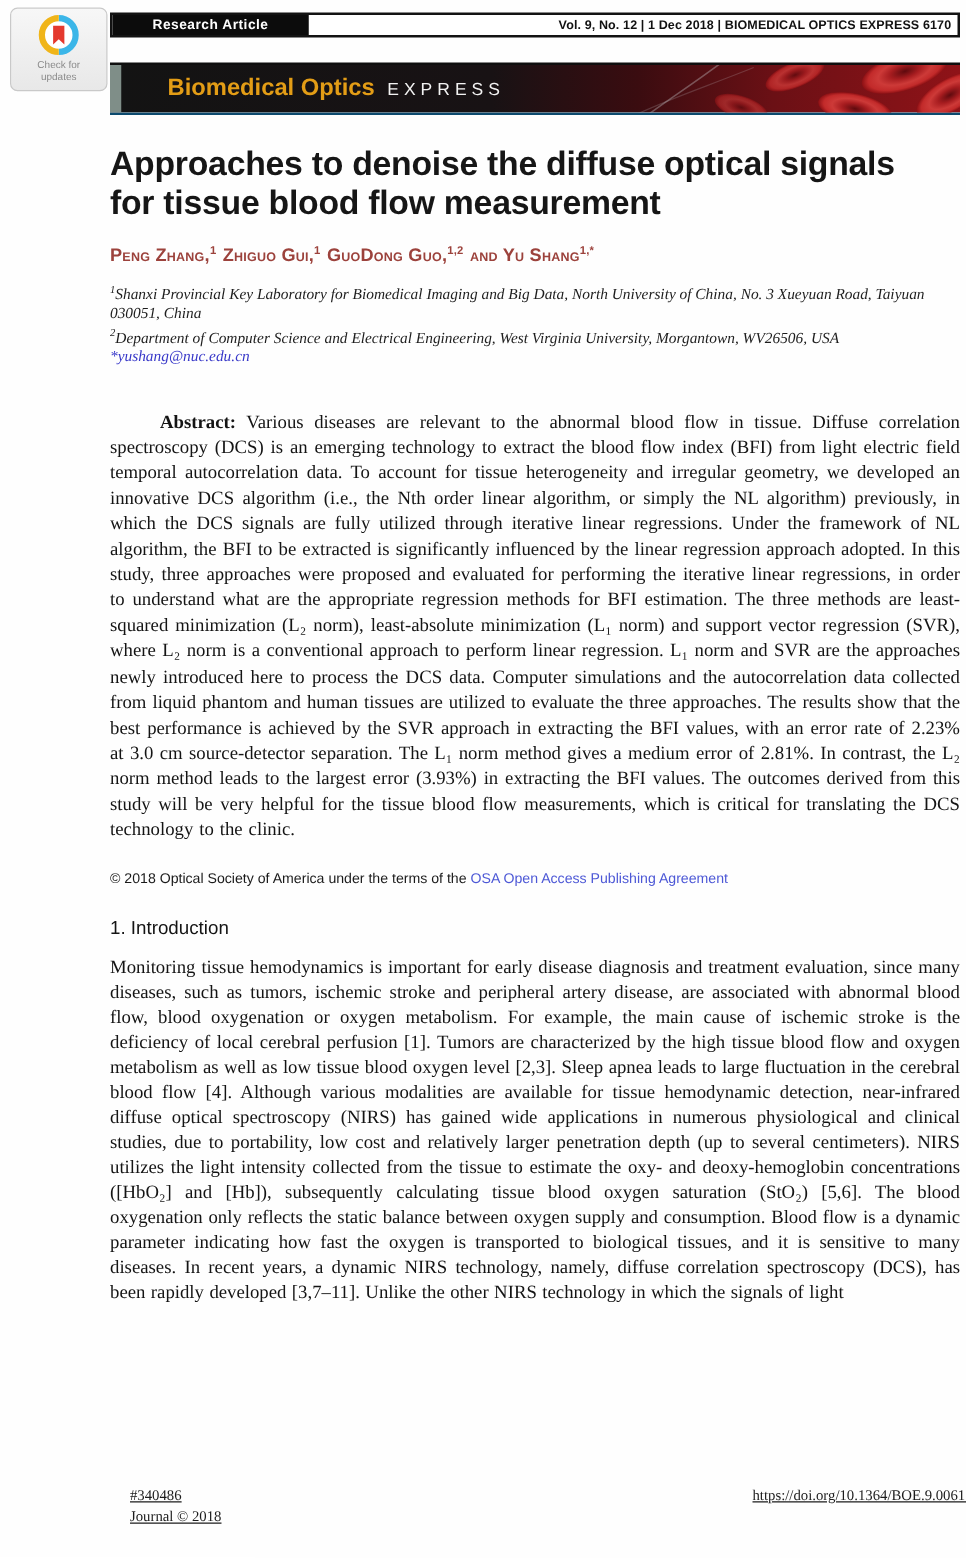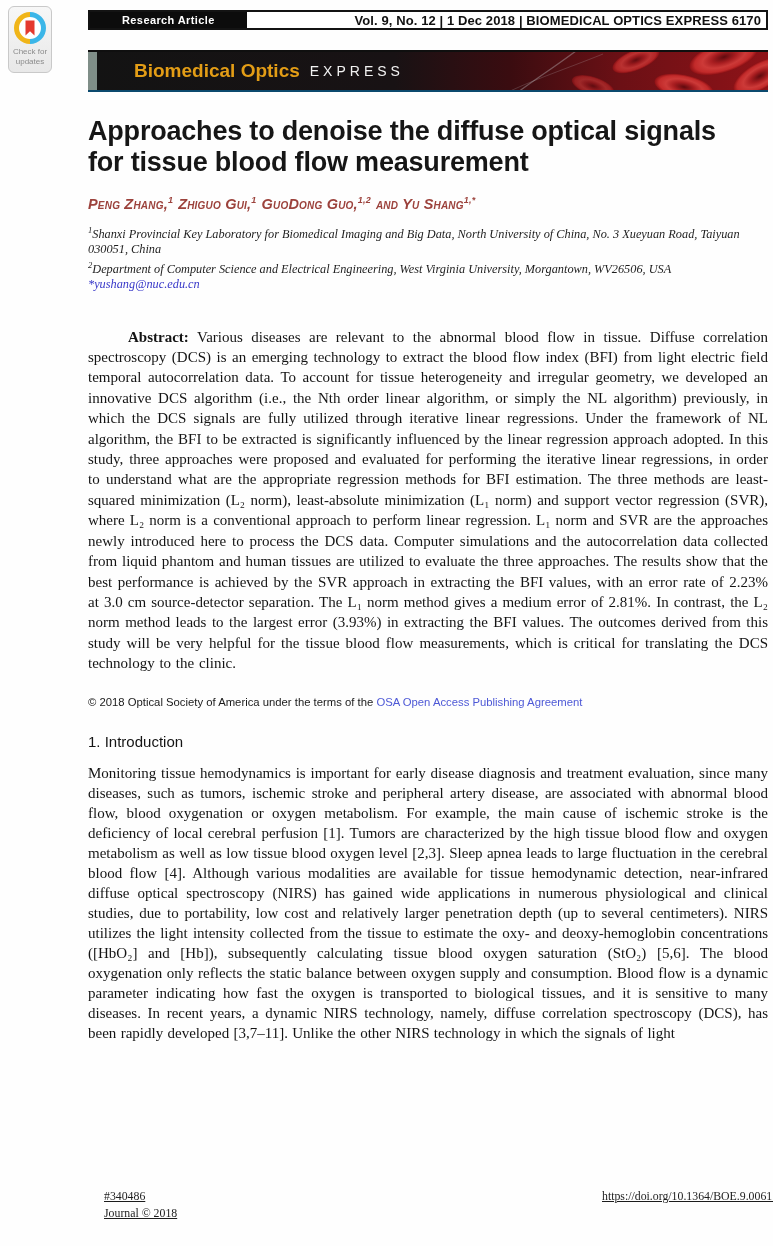--- a/index.html
+++ b/index.html
@@ -1,47 +1,47 @@
 <!DOCTYPE html>
 <html><head>
 <meta charset="utf-8">
 <style>
   html, body { margin:0; padding:0; background:#ffffff; overflow:hidden; }
   body { width:773px; height:1246px; font-family:"Liberation Serif", "DejaVu Serif", serif; color:#141414; }
   .page { position:relative; width:773px; height:1246px; background:#fefefe; overflow:hidden; }
 
   
-  .crossmark { position:absolute; left:8px; top:6px; width:44px; height:67px;
+  .crossmark { position:absolute; left:8px; top:6px; width:78px; height:67px;
     background:linear-gradient(#f7f7f7,#e8e8e8); border:1px solid #c9c9c9; border-radius:6px;
     display:flex; flex-direction:column; align-items:center; padding-top:3px; box-sizing:border-box; cursor:pointer; }
   .cm-text { font-family:"Liberation Sans", sans-serif; font-size:8px; color:#8b8b8b;
     text-align:center; line-height:9.5px; margin-top:1px; display:flex; flex-direction:column; }
 
   
   .header-right { position:absolute; left:88px; top:10px; width:680px; }
   .top-strip { height:20px; background:#ffffff; border:2px solid #131313;
     display:flex; justify-content:space-between; align-items:stretch; box-sizing:border-box; }
   .ra-box { background:#0c0c0c; color:#ffffff; font-family:"Liberation Sans", sans-serif;
     font-weight:bold; font-size:11px; display:flex; align-items:center; padding:0 32px; letter-spacing:0.4px; white-space:nowrap; }
-  .issue-info { font-family:"Liberation Sans", sans-serif; font-size:13px; font-weight:700; color:#111;
+  .issue-info { font-family:"Liberation Sans", sans-serif; font-size:10px; font-weight:700; color:#111;
     display:flex; align-items:center; padding-right:5px; letter-spacing:0.1px; white-space:nowrap; }
   .banner { margin-top:20px; height:38px; position:relative;
     border-top:2px solid #0f0f0f; border-bottom:2px solid #0c4a6e; }
   .banner-art { position:absolute; left:0; top:0; width:100%; height:100%; display:block; }
   .banner-text { position:absolute; left:46px; top:0; height:100%; display:flex; align-items:center; }
   .journal-name { font-family:"Liberation Sans", sans-serif; font-weight:bold; font-size:19px; color:#e39d16; }
   .journal-suffix { font-family:"Liberation Sans", sans-serif; font-weight:normal; font-size:14px;
     color:#f2f2f2; letter-spacing:4px; margin-left:10px; }
 
   
   .content { position:absolute; left:88px; top:70px; width:680px; }
   .title { font-family:"Liberation Sans", sans-serif; font-weight:bold; font-size:27px; line-height:31px;
     color:#161616; margin:46px 0 0 0; max-width:655px; letter-spacing:-0.2px; }
   .authors { margin:17px 0 0 0; font-family:"Liberation Sans", sans-serif; font-weight:bold;
-    font-size:14.5px; color:#9c423c; font-variant:small-caps; letter-spacing:0.2px;font-style:italic; }
+    font-size:14.5px; color:#9c423c; font-variant:small-caps; letter-spacing:0.2px; }
   .authors sup { font-size:9px; font-variant:normal; margin-right:5px; }
   .affils { margin-top:11px; font-style:italic; font-size:12.3px; line-height:15.4px; color:#1d1d1d; }
   .affils p { margin:0; }
   .affils sup { font-size:8.5px; }
   .email { color:#3636c8; text-decoration:none; cursor:pointer; }
   .abstract { margin:34px 0 0 0; font-size:15px; line-height:20.4px; text-align:justify;
     color:#141414; word-spacing:1px; }
   .ab-label { font-weight:bold;margin-left:40px; }
   .copyright { margin:22px 0 0 0; font-family:"Liberation Sans", sans-serif; font-size:11.3px; color:#1a1a1a; }
   .cc-link { color:#4d58d6; text-decoration:none; cursor:pointer; }

